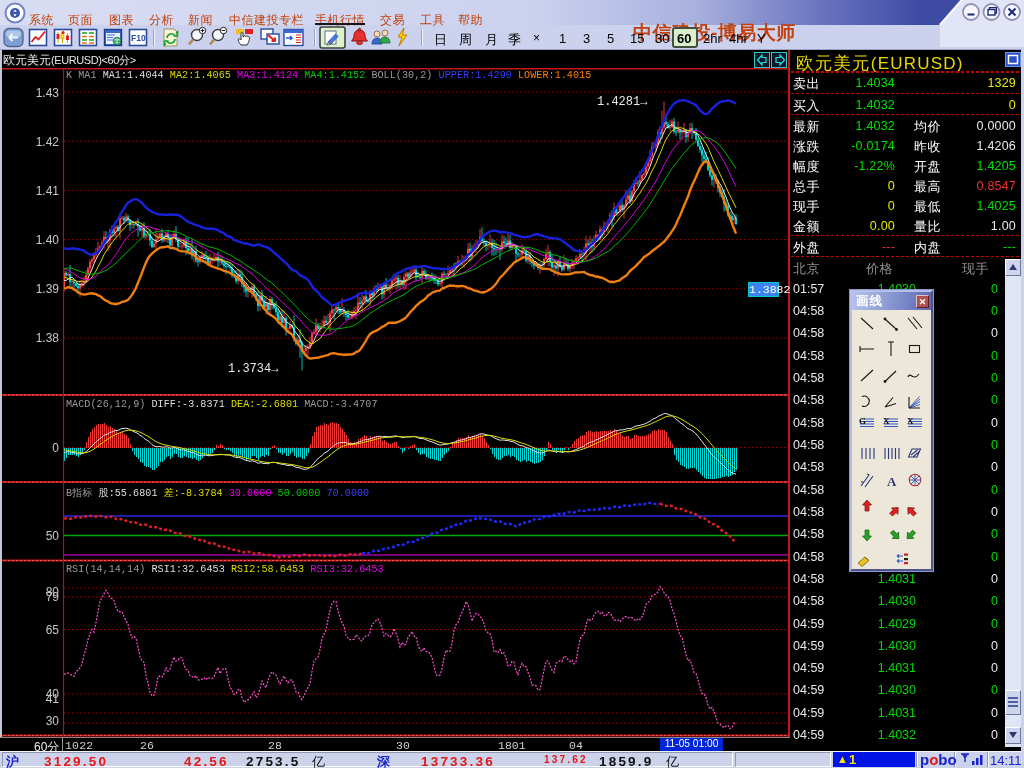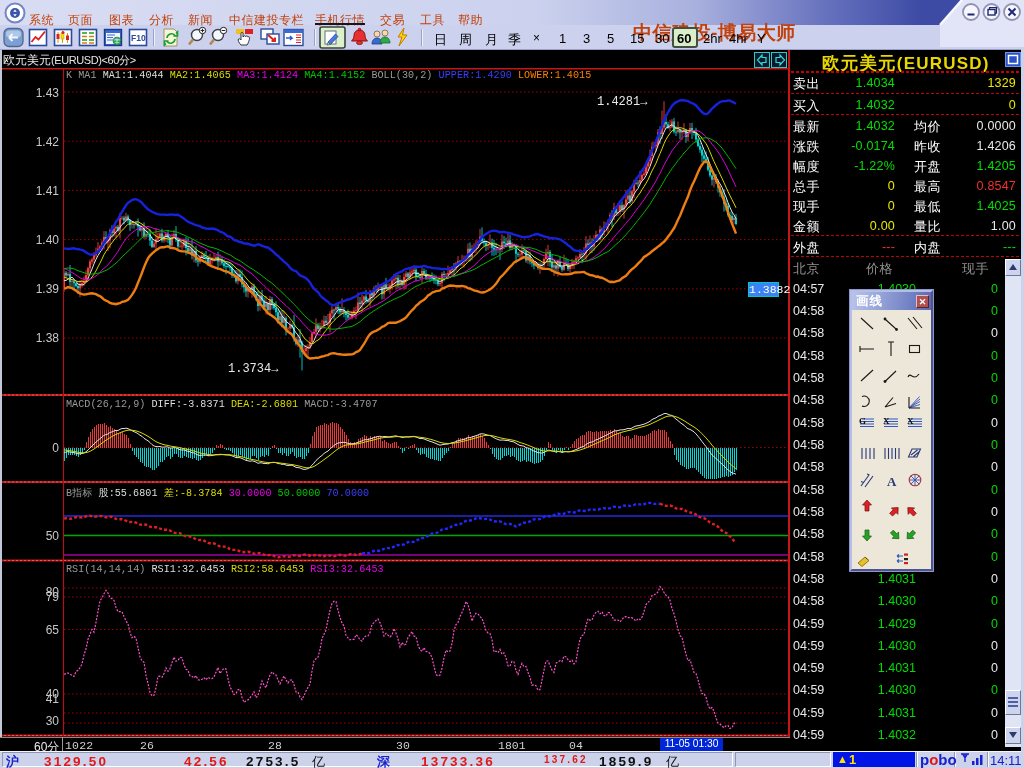--- a/index.html
+++ b/index.html
@@ -276,21 +276,21 @@
 
 <div class="abs" style="left:0;top:737px;width:790px;height:15px;background:#000;border-top:1px solid #888"></div>
 <div class="abs" style="left:62px;top:737px;width:1px;height:15px;background:#9a9a9a"></div>
 <div class="abs" style="left:34px;top:739px;font-size:12px;color:#e8e8e8">60分</div>
 <div class="abs mono" style="left:65px;top:739px;font-size:11.5px;color:#d0d0d0;letter-spacing:.2px">1022</div>
 <div class="abs mono" style="left:140px;top:739px;font-size:11.5px;color:#d0d0d0">26</div>
 <div class="abs mono" style="left:268px;top:739px;font-size:11.5px;color:#d0d0d0">28</div>
 <div class="abs mono" style="left:396px;top:739px;font-size:11.5px;color:#d0d0d0">30</div>
 <div class="abs mono" style="left:498px;top:739px;font-size:11.5px;color:#d0d0d0">1801</div>
 <div class="abs mono" style="left:569px;top:739px;font-size:11.5px;color:#d0d0d0">04</div>
-<div class="abs mono" style="left:660px;top:738px;width:63px;height:14px;font-size:10.2px;font-family:'Liberation Sans',sans-serif;color:#fff;background:#0026d8;text-align:center">11-05 01:30</div>
+<div class="abs mono" style="left:660px;top:738px;width:63px;height:14px;font-size:10.2px;font-family:'Liberation Sans',sans-serif;color:#fff;background:#0026d8;text-align:center">11-05 01:00</div>
 
 <div class="abs tex" style="left:0;top:751px;width:1024px;height:17px;background:#ccd2ea;border-top:1px solid #f4f6fc"></div>
 <div class="abs" style="left:2px;top:752px;width:731px;height:15px;border:1px solid #9096b0;border-right-color:#fff;border-bottom-color:#fff"></div>
 <div class="abs" style="left:735px;top:752px;width:96px;height:15px;border:1px solid #9096b0;border-right-color:#fff;border-bottom-color:#fff"></div>
 <div class="abs" style="left:6px;top:753px;font-size:13px;font-weight:bold;color:#1822cc">沪</div>
 <div class="abs" style="left:44px;top:754px;font-size:13.5px;font-weight:bold;color:#e01818;letter-spacing:2.2px">3129.50</div>
 <div class="abs" style="left:184px;top:754px;font-size:13.5px;font-weight:bold;color:#e01818;letter-spacing:2.2px">42.56</div>
 <div class="abs" style="left:246px;top:754px;font-size:13.5px;font-weight:bold;color:#101010;letter-spacing:2.2px">2753.5</div>
 <div class="abs" style="left:312px;top:753px;font-size:13px;color:#101010">亿</div>
 <div class="abs" style="left:377px;top:753px;font-size:13px;font-weight:bold;color:#1822cc">深</div>
@@ -308,21 +308,21 @@
 <svg class="abs" style="left:960px;top:753px" width="26" height="13" viewBox="0 0 26 13">
     <path d="M1 1h8M5 1v8M2.5 1L5 5M7.5 1L5 5" stroke="#1822cc" stroke-width="1.4" fill="none"></path>
     <rect x="12" y="8" width="2.5" height="4" fill="#1822cc"></rect>
     <rect x="16" y="5" width="2.5" height="7" fill="#1822cc"></rect>
     <rect x="20" y="2" width="2.5" height="10" fill="#1822cc"></rect>
   </svg>
 <div class="abs" style="left:990px;top:753px;font-size:13px;color:#1822cc">14:11</div>
 
 <div class="abs tex" style="left:1021px;top:47px;width:3px;height:705px;background:#ccd2ea"></div>
 
-<div class="abs" style="left:822px;top:51px;font-size:17.5px;font-weight:bold;color:#e8d800;letter-spacing:1.2px">欧元美元<span style="font-size:17px">(EURUSD)</span></div>
+<div class="abs" style="left:796px;top:51px;font-size:17.5px;font-weight:normal;color:#e8d800;letter-spacing:1.2px">欧元美元<span style="font-size:17px">(EURUSD)</span></div>
 <svg class="abs" style="left:1005px;top:52px" width="16" height="15" viewBox="0 0 16 15">
     <rect x="0.5" y="0.5" width="15" height="14" fill="#2a52c8" stroke="#7090e0"></rect>
     <rect x="3.5" y="3.5" width="9" height="8" fill="none" stroke="#fff" stroke-width="1.5"></rect>
   </svg>
 <div class="qsep" style="top:71px"></div>
 <div class="qsep" style="top:92.5px"></div>
 <div class="qsep" style="top:113.5px"></div>
 <div class="qsep" style="top:234.5px"></div>
 <div class="qsep" style="top:255.5px"></div>
 <div class="ql" style="left:793px;top:75px">卖出</div>
@@ -355,21 +355,21 @@
 <div class="qv" style="left:790px;top:218.5px;width:105px;color:#e8e800">0.00</div>
 <div class="ql" style="left:914px;top:217.5px">量比</div>
 <div class="qv" style="left:900px;top:218.5px;width:116px;color:#e8e8e8">1.00</div>
 <div class="ql" style="left:793px;top:238.5px">外盘</div>
 <div class="qv" style="left:790px;top:239.5px;width:105px;color:#f03030">---</div>
 <div class="ql" style="left:914px;top:238.5px">内盘</div>
 <div class="qv" style="left:900px;top:239.5px;width:116px;color:#00e000">---</div>
 <div class="ql" style="left:793px;top:259.5px;color:#909090">北京</div>
 <div class="ql" style="left:866px;top:259.5px;color:#909090">价格</div>
 <div class="ql" style="left:962px;top:259.5px;color:#909090">现手</div>
-<div class="tick" style="left:793px;top:281.5px;color:#e8e8e8">04:57</div>
+<div class="tick" style="left:793px;top:281.5px;color:#e8e8e8">01:57</div>
 <div class="tick" style="left:816px;top:281.5px;width:100px;text-align:right;color:#00dc00">1.4030</div>
 <div class="tick" style="left:900px;top:281.5px;width:98px;text-align:right;color:#00dc00">0</div>
 <div class="tick" style="left:793px;top:303.8px;color:#e8e8e8">04:58</div>
 <div class="tick" style="left:816px;top:303.8px;width:100px;text-align:right;color:#00dc00">1.4031</div>
 <div class="tick" style="left:900px;top:303.8px;width:98px;text-align:right;color:#00dc00">0</div>
 <div class="tick" style="left:793px;top:326.2px;color:#e8e8e8">04:58</div>
 <div class="tick" style="left:816px;top:326.2px;width:100px;text-align:right;color:#00dc00">1.4030</div>
 <div class="tick" style="left:900px;top:326.2px;width:98px;text-align:right;color:#e8e8e8">0</div>
 <div class="tick" style="left:793px;top:348.5px;color:#e8e8e8">04:58</div>
 <div class="tick" style="left:816px;top:348.5px;width:100px;text-align:right;color:#00dc00">1.4031</div>

